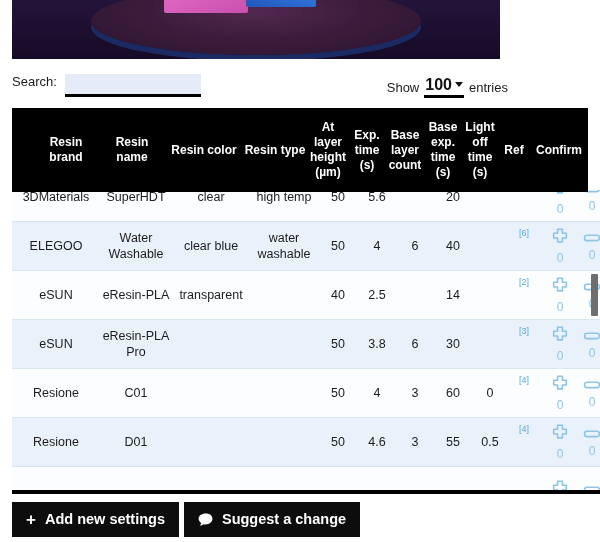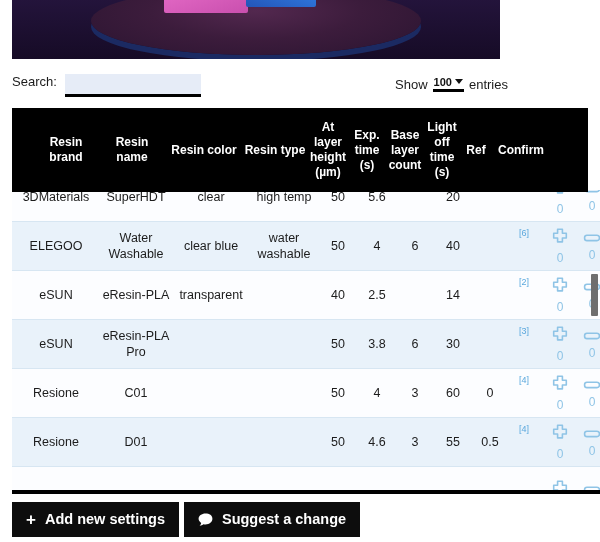--- a/index.html
+++ b/index.html
@@ -106,21 +106,21 @@
     color: #1b1b1b;
     white-space: nowrap;
   }
   .entries-select {
     position: relative;
     display: inline-flex;
     align-items: center;
     gap: 3px;
     border-bottom: 3px solid #000;
     padding: 0 1px 1px 1px;
-    font-size: 11px;
+    font-size: 16px;
     font-weight: 700;
     color: #111;
     cursor: pointer;
     background: transparent;
   }
   .caret {
     width: 0; height: 0;
     border-left: 4px solid transparent;
     border-right: 4px solid transparent;
     border-top: 5px solid #111;
@@ -329,20 +329,21 @@
   <div class="table-area">
 
     <div class="thead">
       <div class="th c-brand">Resin brand</div>
       <div class="th c-name">Resin name</div>
       <div class="th c-color">Resin color</div>
       <div class="th c-type">Resin type</div>
       <div class="th c-layer">At layer height (µm)</div>
       <div class="th c-exp">Exp. time (s)</div>
       <div class="th c-blc">Base layer count</div>
+      <div class="th c-bexp">Base exp. time (s)</div>
       <div class="th c-loff">Light off time (s)</div>
       <div class="th c-ref">Ref</div>
       <div class="th c-confirm">Confirm</div>
     </div>
 
     <div class="tbody-clip">
       <div class="tbody-scroll" id="tbody">
           <div class="trow odd">
             <div class="td c-brand">3DMaterials</div>
             <div class="td c-name">SuperHDT</div>

